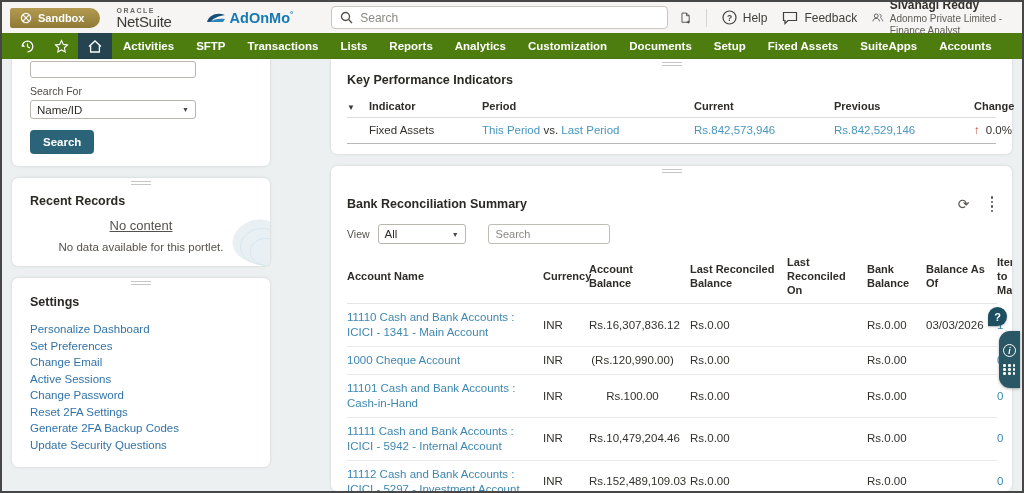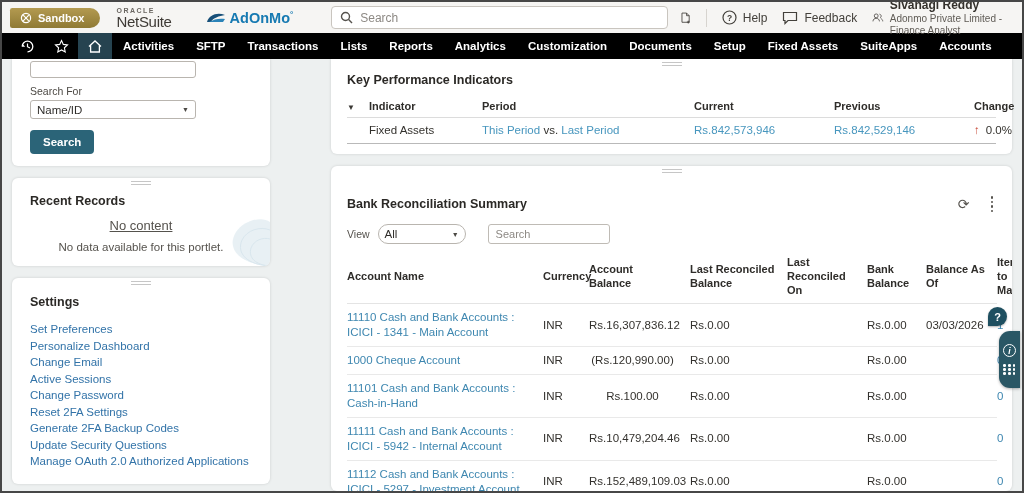--- a/index.html
+++ b/index.html
@@ -38,21 +38,21 @@
   }
   .topbar-search input::placeholder { color:#8d8984; }
   .topbar-right { margin-left:auto; display:flex; align-items:center; gap:15px; color:#43403b; }
   .tb-item { display:flex; align-items:center; gap:6px; font-size:12px; cursor:default; }
   .tb-divider { width:1px; height:18px; background:#d7d4cf; }
   .user-block { line-height:1.25; }
   .user-name { font-size:12px; font-weight:bold; color:#34312c; }
   .user-org { font-size:10px; color:#5f5b55; }
 
   
-  .navbar { height:26px; background:#000000; display:flex; align-items:stretch; color:#fff; padding-left:8px; }
+  .navbar { height:26px; background:#4d7c0f; display:flex; align-items:stretch; color:#fff; padding-left:8px; }
   .nav-icon { display:flex; align-items:center; justify-content:center; width:34px; }
   .nav-icon.active { background:#264350; }
   .nav-items { display:flex; align-items:center; }
   .nav-item { font-size:11.5px; font-weight:bold; padding:0 11px; white-space:nowrap; cursor:default; }
 
   
   .content { display:flex; gap:13px; padding:0 10px; height:calc(100% - 57px); }
   .sidebar { width:258px; flex:none; display:flex; flex-direction:column; gap:12px; }
   .main { flex:1; min-width:0; display:flex; flex-direction:column; gap:12px;padding-left:48px; }
   .portlet { background:#fff; border-radius:6px; box-shadow:0 0 3px rgba(0,0,0,.14); position:relative; }
@@ -100,21 +100,21 @@
 
   
   .p-bank { padding:0 16px; flex:1; overflow:hidden; }
   .bank-head { display:flex; align-items:center; margin-top:22px; }
   .bank-tools { margin-left:auto; display:flex; align-items:center; gap:18px; color:#55524d; }
   .tool-refresh { font-size:14px; line-height:1; cursor:pointer; }
   .kebab { display:inline-flex; flex-direction:column; gap:2px; cursor:pointer; padding:1px 3px; }
   .kebab i { width:2.5px; height:2.5px; border-radius:50%; background:#55524d; }
   .bank-filters { display:flex; align-items:center; gap:8px; margin:11px 0 4px; }
   .view-label { font-size:10.5px; color:#55524d; }
-  .bank-select { width:88px; height:20px;border-radius:10px; }
+  .bank-select { width:88px; height:20px; }
   .bank-search { width:122px; height:20px; border:1px solid #bfbbb5; border-radius:3px;
     font-size:11px; padding:0 7px; font-family:inherit; outline:none; color:#403c37; margin-left:14px; }
   .bank-search::placeholder { color:#8d8984; }
   .bank-table th { font-size:11px; font-weight:bold; color:#2f2d2a; text-align:left;
     vertical-align:middle; padding:8px 8px 6px 0; border-bottom:1px solid #e4e4e4; line-height:1.25; }
   .bank-table td { font-size:11.5px; color:#33312d; vertical-align:middle;
     padding:6px 8px 6px 0; border-bottom:1px solid #e9e9e9; line-height:1.3; }
   .bank-table td.num { text-align:center; padding-right:14px; }
   .bank-table th.num { padding-right:14px; }
   .acct-lnk { color:#3e87b0; text-decoration:none; }
@@ -262,29 +262,28 @@
         <svg class="swirl" viewBox="0 0 92 58">
           <path d="M92 58 C60 56 48 40 58 24 C66 12 84 8 92 14 Z" fill="#e3edf2"></path>
           <path d="M92 58 C70 57 58 46 64 32 C69 22 82 18 92 22" fill="none" stroke="#cfe0e9" stroke-width="1"></path>
           <path d="M92 58 C78 57 70 50 73 40 C76 32 85 29 92 31" fill="none" stroke="#cfe0e9" stroke-width="1"></path>
         </svg>
       </div>
 
       <div class="portlet p-settings">
         <div class="drag-handle"></div>
         <div class="portlet-title">Settings</div>
+        <a href="#" class="settings-link">Personalize Dashboard</a>
         <a href="#" class="settings-link">Set Preferences</a>
-        <a href="#" class="settings-link">Personalize Dashboard</a>
         <a href="#" class="settings-link">Change Email</a>
         <a href="#" class="settings-link">Active Sessions</a>
         <a href="#" class="settings-link">Change Password</a>
         <a href="#" class="settings-link">Reset 2FA Settings</a>
         <a href="#" class="settings-link">Generate 2FA Backup Codes</a>
         <a href="#" class="settings-link">Update Security Questions</a>
-        <a href="#" class="settings-link">Manage OAuth 2.0 Authorized Applications</a>
       </div>
     </div>
 
     <div class="main">
 
       <div class="portlet cut-top p-kpi">
         <div class="drag-handle"></div>
         <div class="portlet-title">Key Performance Indicators</div>
         <table class="kpi-table" style="margin-top:8px;">
           <colgroup>

